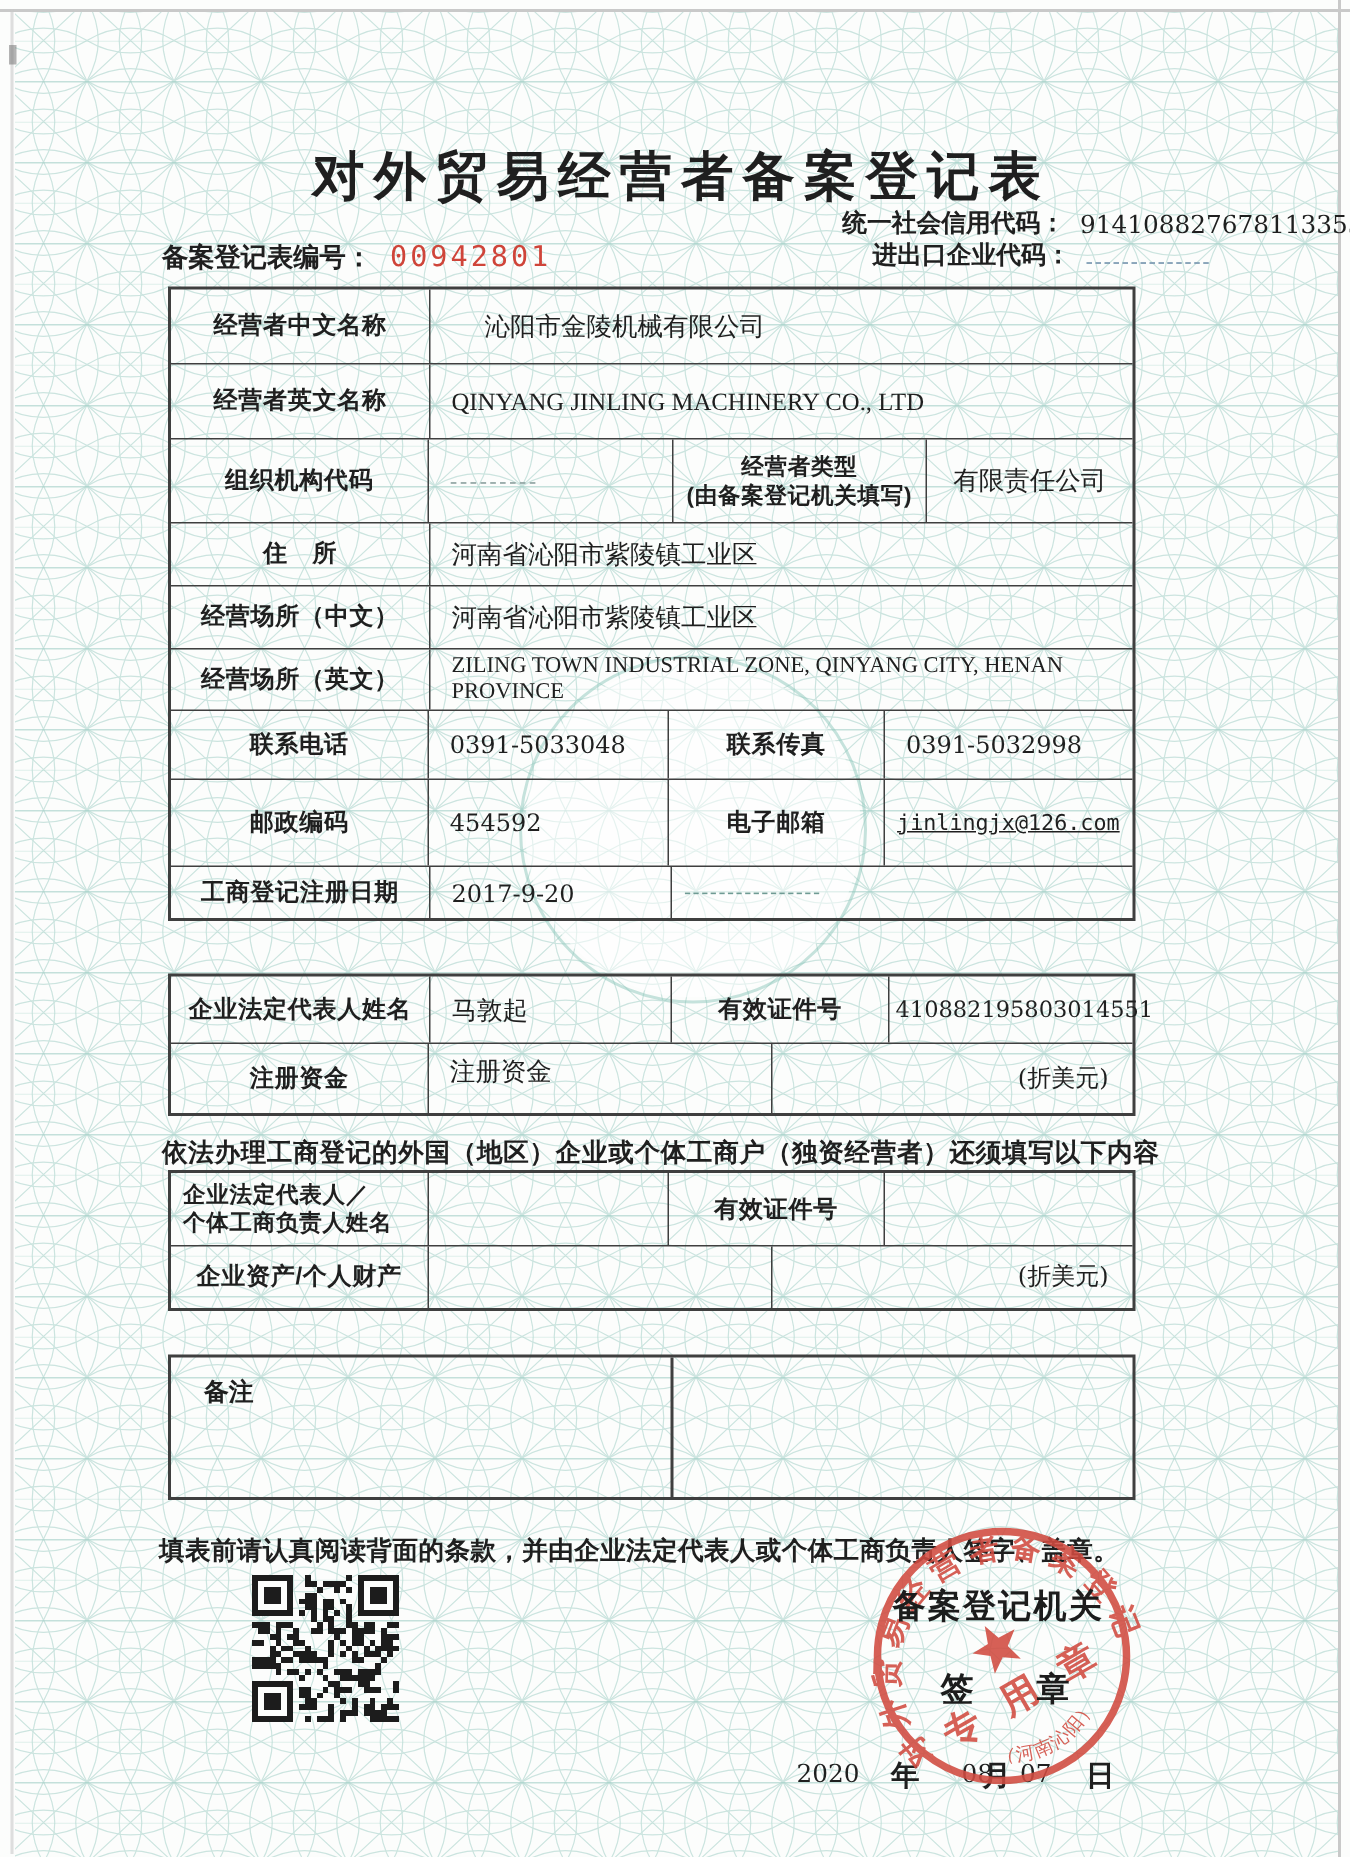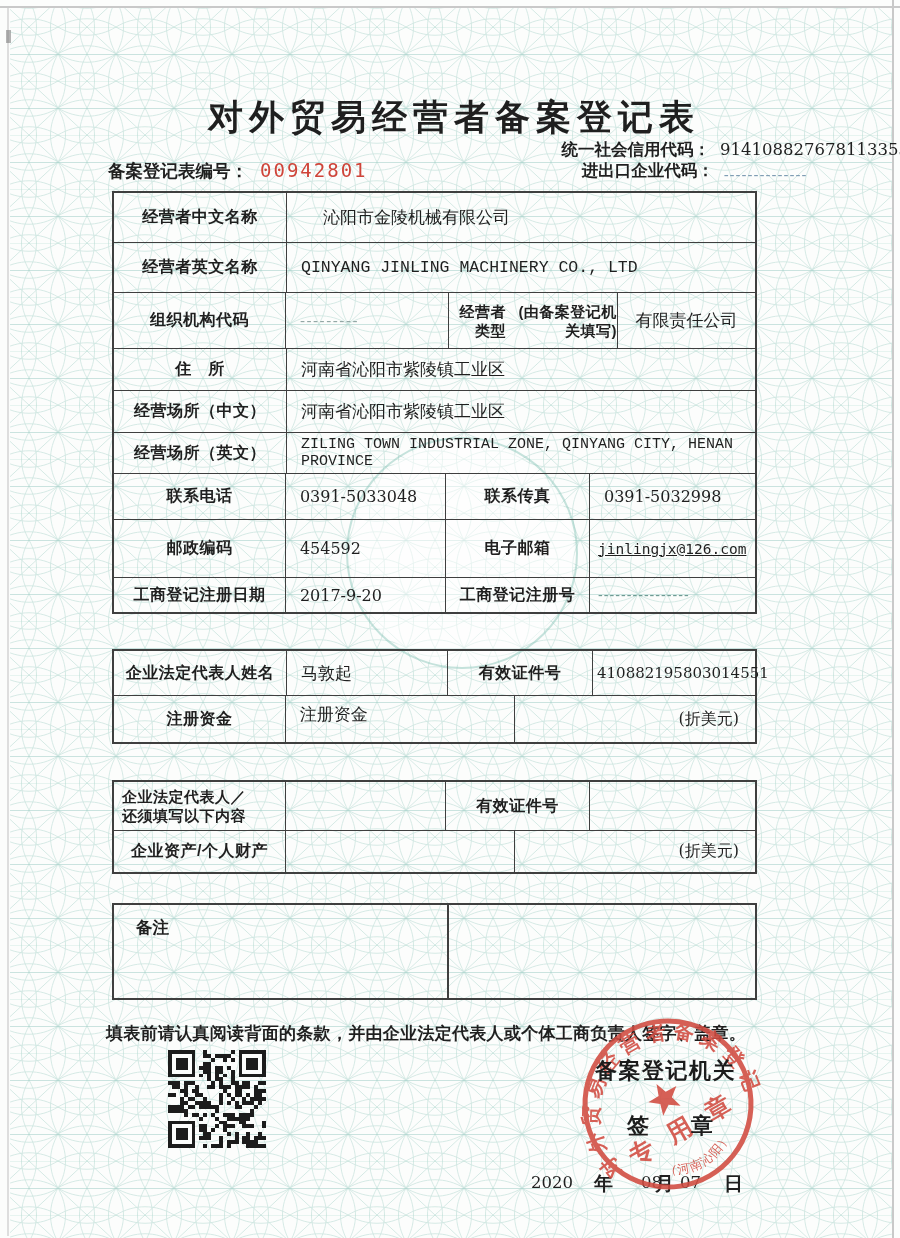--- a/index.html
+++ b/index.html
@@ -19,25 +19,25 @@
   .code-line .clabel{width:250px;text-align:right;font-weight:600;font-size:16.5px;}
   .code-line .cval{width:142px;padding-left:10px;font-family:"DejaVu Serif",serif;font-size:16.5px;}
   .code-line .cdash{width:142px;padding-left:10px;color:#7f9db4;letter-spacing:1px;font-size:15px;position:relative;top:4px;}
 
   .tbl{position:absolute;left:112px;width:645px;border:2px solid #3f3f3f;box-sizing:border-box;z-index:2;background:transparent;}
   .tr{display:flex;border-top:1.5px solid #3f3f3f;box-sizing:border-box;}
   .tr:first-child{border-top:none;}
   .td{border-left:1.5px solid #3f3f3f;box-sizing:border-box;display:flex;align-items:center;overflow:visible;}
   .td:first-child{border-left:none;}
   .lab{justify-content:center;font-weight:600;font-size:16px;letter-spacing:.5px;text-align:right;}
-  .lab.two{flex-direction:row;justify-content:center;line-height:19px;font-size:15px;}
+  .lab.two{flex-direction:column;justify-content:center;line-height:19px;font-size:15px;}
   .lab.two-left{flex-direction:column;align-items:flex-start;justify-content:center;
                 padding-left:8px;line-height:19px;font-size:15px;font-weight:600;}
   .val{justify-content:flex-start;padding-left:14px;font-family:"DejaVu Serif",serif;font-size:17px;}
-  .val.en{font-family:Liberation Mono, monospace;font-size:15px;}
+  .val.en{font-family:Liberation Serif, serif;font-size:15px;}
   .val.mono{font-family:"DejaVu Sans Mono",monospace;font-size:14.5px;text-decoration:underline;}
   .val.num{font-size:16px;}
   .val.tight{padding-left:4px;font-size:15px;letter-spacing:0;}
   .val.ctr{justify-content:center;padding-left:0;}
   .val.top{align-items:flex-start;padding-top:7px;}
   .val.right{justify-content:flex-end;padding-right:16px;}
   .dash1{color:#93a7a5;letter-spacing:1.5px;font-size:15px;}
   .dash2{color:#6f9b94;letter-spacing:1px;font-size:14px;}
 
   .section-title{position:absolute;left:108px;z-index:2;font-size:17px;font-weight:700;letter-spacing:.5px;}
@@ -153,46 +153,46 @@
     </div>
     <div class="tr" style="height:58px;">
       <div class="td lab" style="width:172px;">邮政编码</div>
       <div class="td val num" style="width:161px;">454592</div>
       <div class="td lab" style="width:145px;">电子邮箱</div>
       <div class="td val mono" style="width:167px;padding-left:8px;">jinlingjx@126.com</div>
     </div>
     <div class="tr" style="height:35px;">
       <div class="td lab" style="width:172px;">工商登记注册日期</div>
       <div class="td val num" style="width:161px;">2017-9-20</div>
-      <div class="td lab" style="width:145px;">工商登记注册号</div>
       <div class="td val" style="width:167px;padding-left:8px;">
           <span class="dash2">----------------</span>
         </div>
     </div>
   </div>
 
   <div class="tbl" style="top:649px;">
     <div class="tr" style="height:44px;">
       <div class="td lab" style="width:172px;">企业法定代表人姓名</div>
       <div class="td val" style="width:161px;">马敦起</div>
       <div class="td lab" style="width:145px;">有效证件号</div>
       <div class="td val tight" style="width:139px;">410882195803014551</div>
     </div>
     <div class="tr" style="height:47px;">
       <div class="td lab" style="width:172px;">注册资金</div>
       <div class="td val top" style="width:231px;">注册资金</div>
       <div class="td val right" style="width:242px;font-size:16px;">(折美元)</div>
     </div>
   </div>
 
+  <div class="section-title" style="top:757px;">依法办理工商登记的外国（地区）企业或个体工商户（独资经营者）还须填写以下内容</div>
   <div class="tbl" style="top:780px;">
     <div class="tr" style="height:48px;">
       <div class="td lab two-left" style="width:172px;">
         <span>企业法定代表人／</span>
-        <span>还须填写以下内容</span>
+        <span>个体工商负责人姓名</span>
       </div>
       <div class="td val" style="width:161px;"></div>
       <div class="td lab" style="width:145px;">有效证件号</div>
       <div class="td val" style="width:167px;"></div>
     </div>
     <div class="tr" style="height:42px;">
       <div class="td lab" style="width:172px;">企业资产/个人财产</div>
       <div class="td val" style="width:231px;"></div>
       <div class="td val right" style="width:242px;font-size:16px;">(折美元)</div>
     </div>

